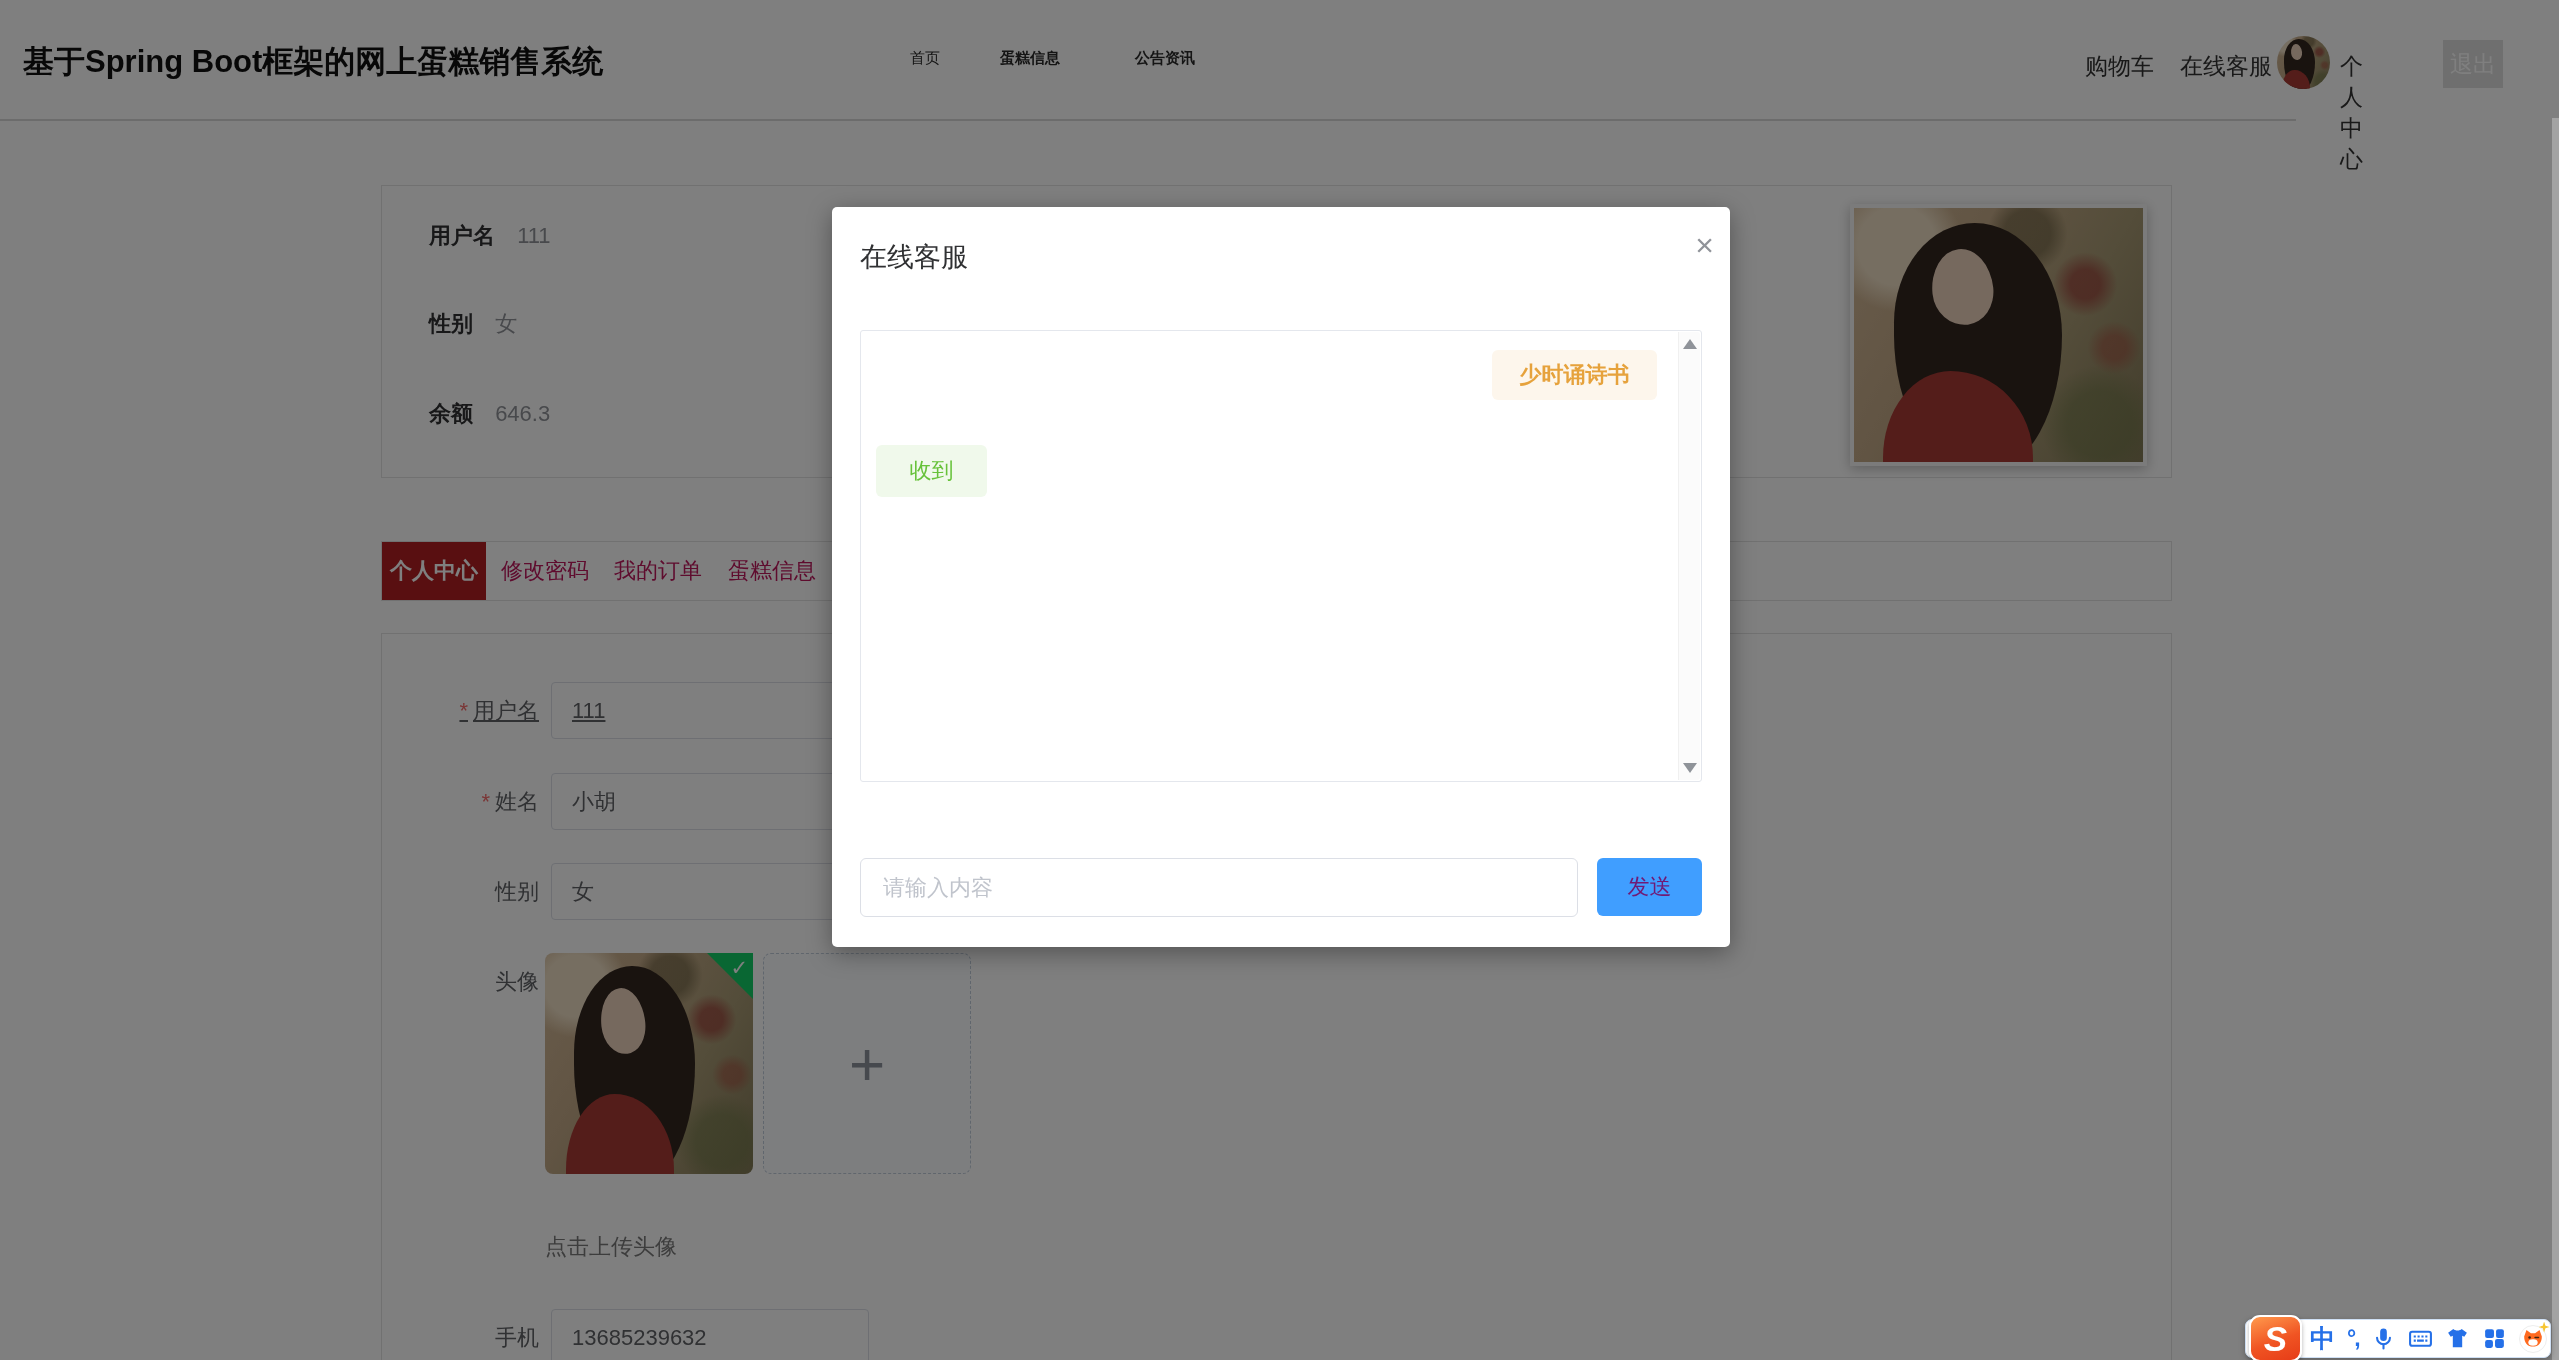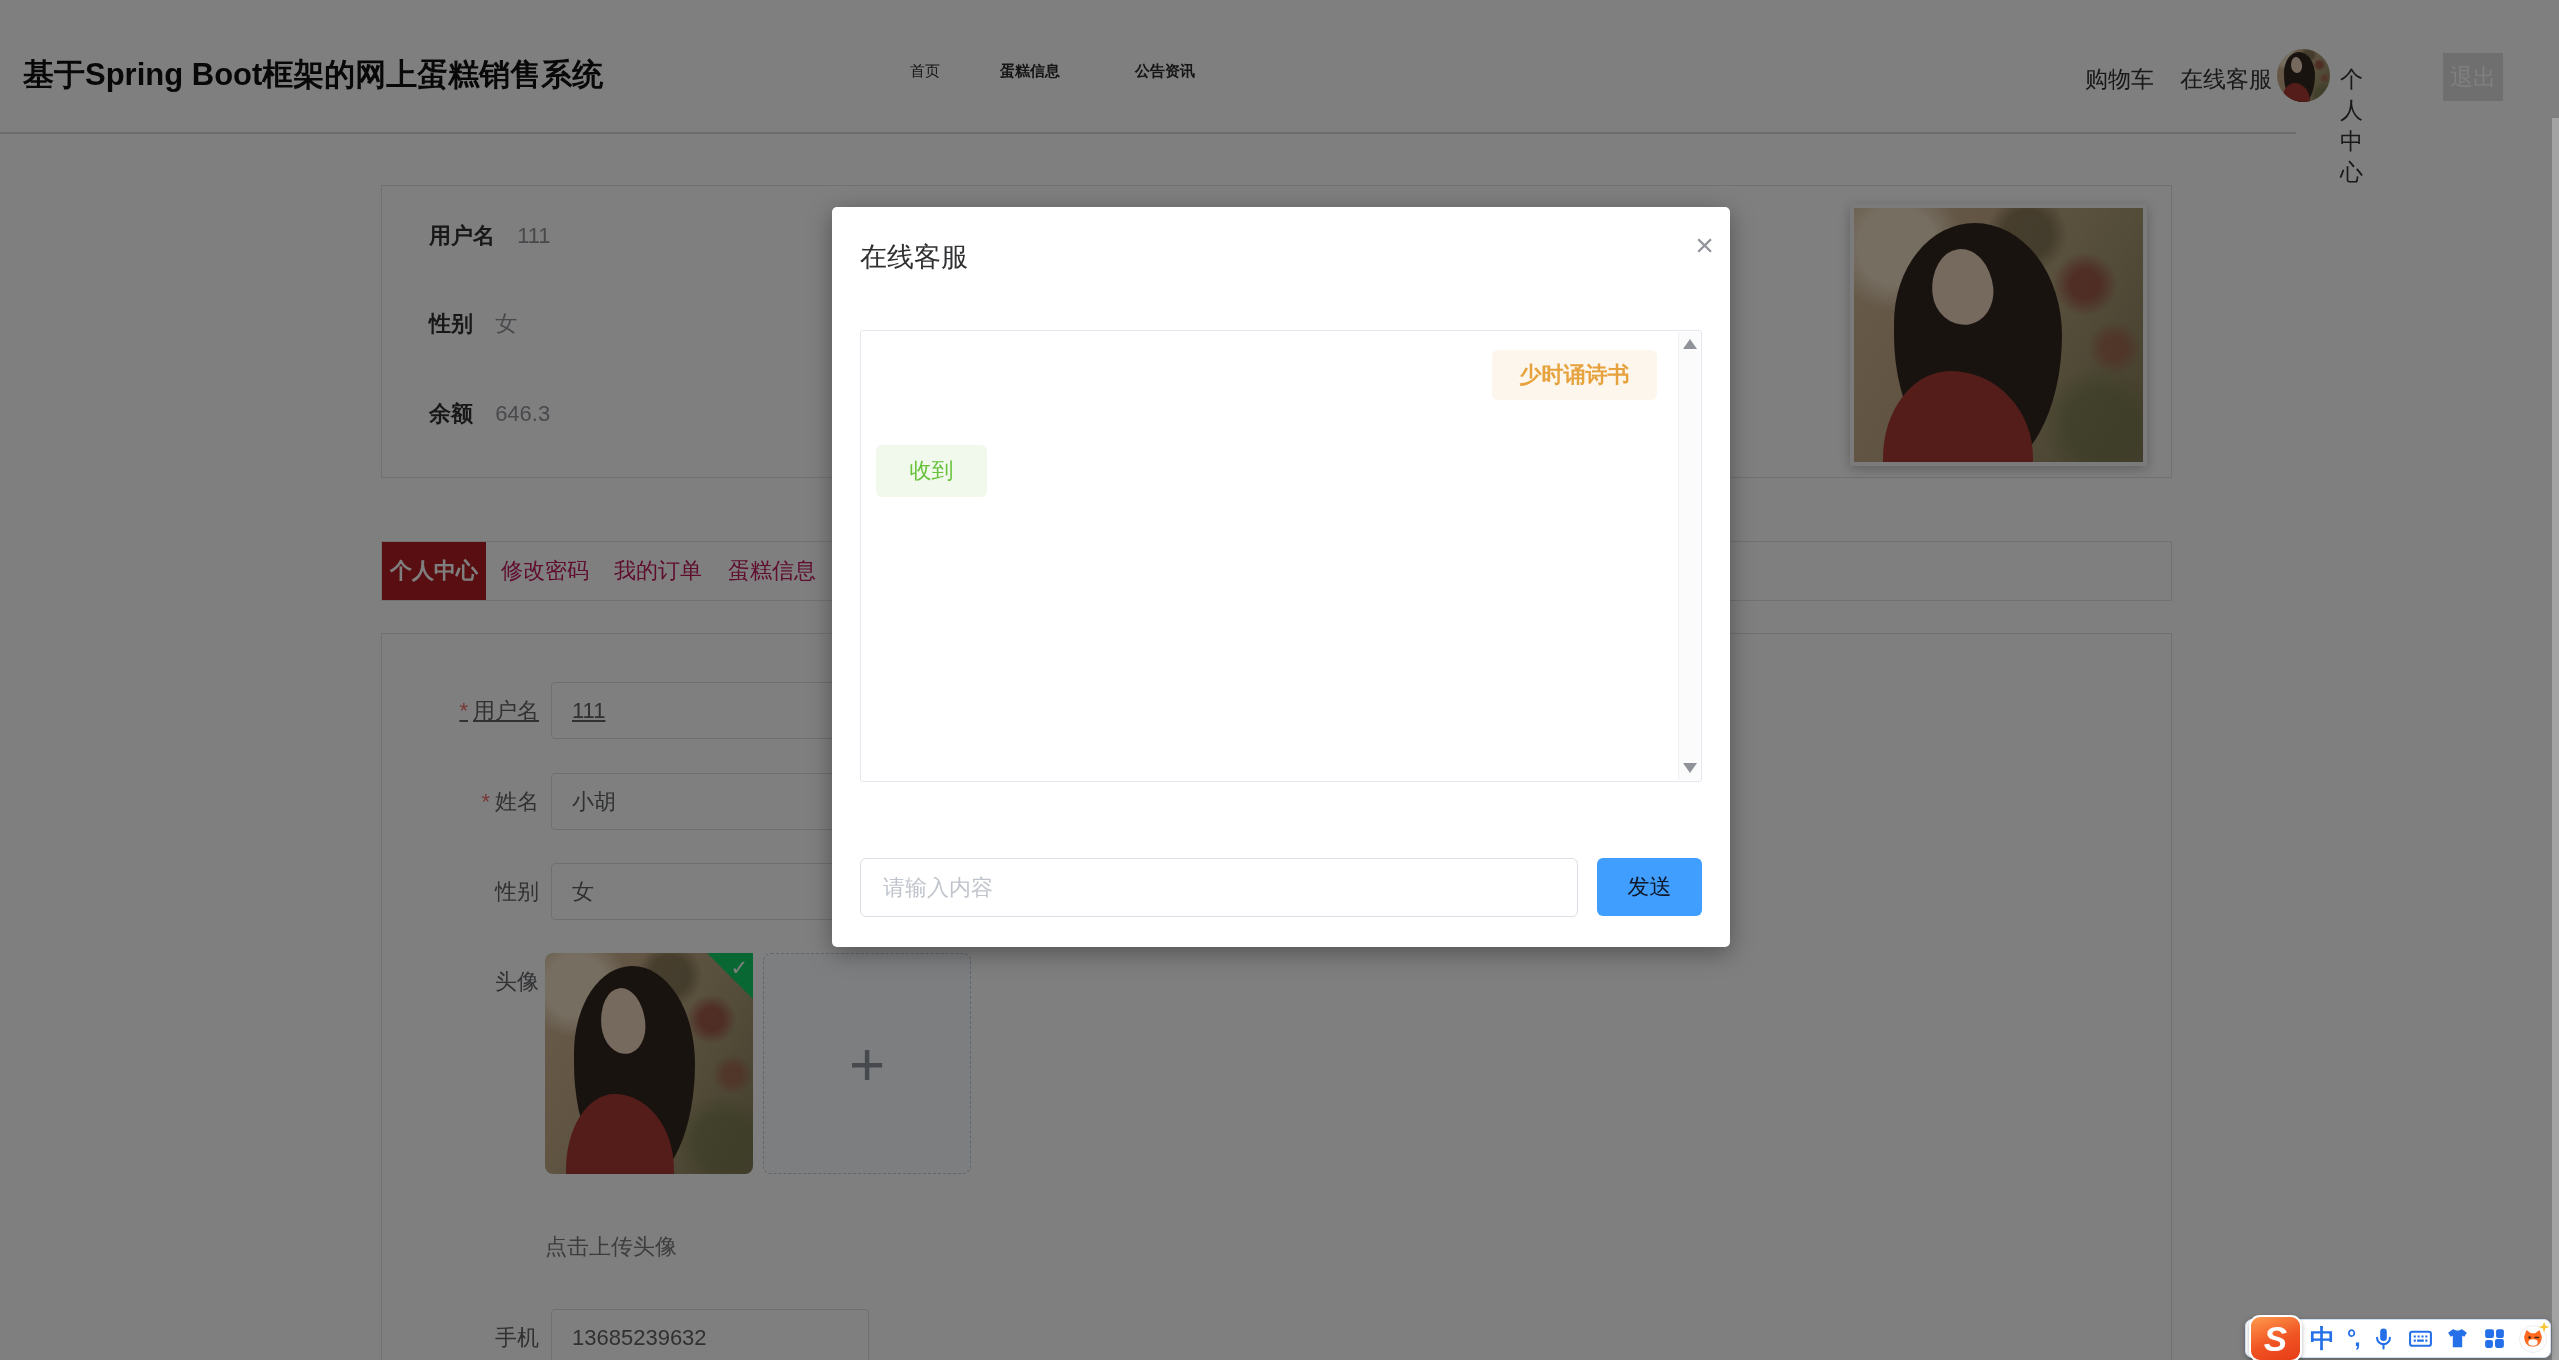--- a/index.html
+++ b/index.html
@@ -2,21 +2,21 @@
 <html><head>
 <meta charset="utf-8">
 <style>
   html,body{margin:0;padding:0;background:#555;}
   *{box-sizing:border-box;font-family:"Liberation Sans","DejaVu Sans",sans-serif;}
   .screen{position:relative;width:2559px;height:1360px;background:#fff;overflow:hidden;}
 
   
   .page{position:absolute;inset:0;z-index:1;background:#fff;}
 
-  .navbar{position:absolute;left:0;top:16px;width:2296px;height:118px;background:#fff;border-bottom:2px solid #d8d8d8;padding-left:26px;}
+  .navbar{position:absolute;left:0;top:3px;width:2296px;height:118px;background:#fff;border-bottom:2px solid #d8d8d8;padding-left:26px;}
   .nav-title{position:absolute;left:23px;top:38px;font-size:31px;font-weight:800;color:#111;}
   .nav-link{position:absolute;top:46px;font-size:15px;color:#2b2b2b;text-decoration:none;cursor:pointer;}
   .nav-link.b{font-weight:700;}
   .nl1{left:910px;font-weight:400;}
   .nl2{left:1000px;}
   .nl3{left:1135px;}
   .nav-right-link{position:absolute;top:48px;font-size:23px;color:#333;text-decoration:none;cursor:pointer;}
   .nrl1{left:2085px;}
   .nrl2{left:2180px;}
   .nrl3{left:2340px;}
@@ -90,21 +90,21 @@
   .bub-warn{right:44px;top:19px;width:165px;height:50px;background:#fdf6ec;color:#e6a23c;font-weight:bold;}
   .bub-succ{left:15px;top:114px;width:111px;height:52px;background:#f0f9eb;color:#67c23a;}
   .sbar{position:absolute;right:1px;top:1px;width:22px;height:448px;background:#fbfbfb;border-left:1px solid #f0f0f0;
     border-radius:0 3px 3px 0;cursor:pointer;}
   .tri{position:absolute;left:4px;width:0;height:0;border-left:7px solid transparent;border-right:7px solid transparent;}
   .tri-up{top:7px;border-bottom:10px solid #8f9399;}
   .tri-down{bottom:7px;border-top:10px solid #8f9399;}
   .m-input{position:absolute;left:28px;top:651px;width:718px;height:59px;border:1px solid #dcdfe6;border-radius:6px;
     padding:0 22px;font-size:22px;color:#606266;outline:none;}
   .m-input::placeholder{color:#c0c4cc;}
-  .send-btn{position:absolute;left:765px;top:651px;width:105px;height:58px;background:#409eff;color:#0f172a;
+  .send-btn{position:absolute;left:765px;top:651px;width:105px;height:58px;background:#409eff;color:#701a75;
     border:none;border-radius:6px;font-size:22px;cursor:pointer;}
 
   
   .ime{position:absolute;left:2245px;top:1319px;width:306px;height:39px;background:#fff;border:1px solid #cfe0f5;
     border-radius:7px;box-shadow:0 2px 6px rgba(0,0,0,.25);z-index:4;
     display:flex;align-items:center;gap:12px;padding-left:64px;}
   .s-logo{position:absolute;left:3px;top:-5px;width:53px;height:47px;border-radius:11px;
     background:linear-gradient(160deg,#ff9a4d,#f05423 55%,#e63c17);border:2px solid #fff;
     color:#fff;font-size:35px;font-weight:800;font-style:italic;text-align:center;line-height:43px;
     box-shadow:0 2px 4px rgba(0,0,0,.3);cursor:pointer;}

